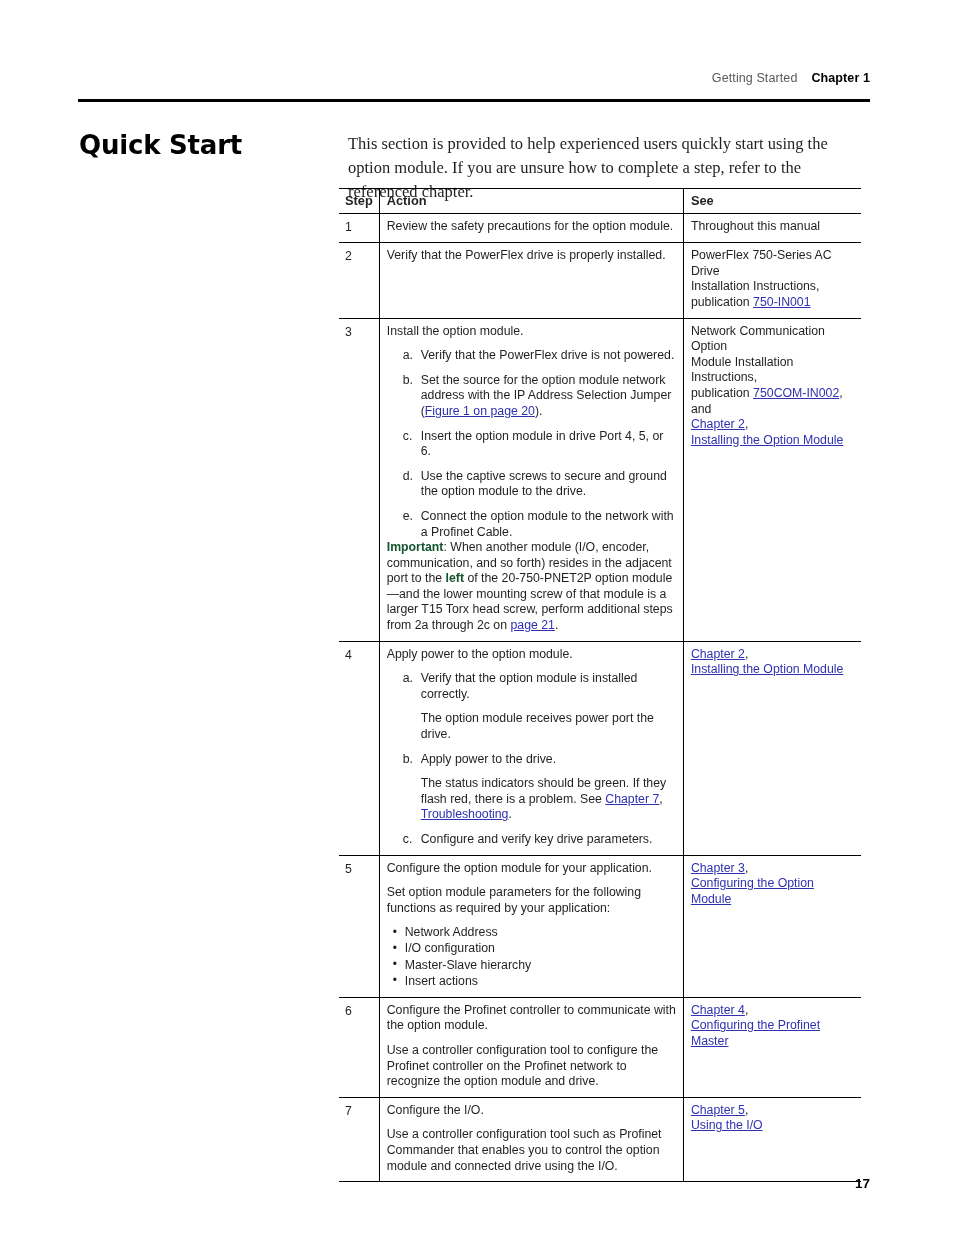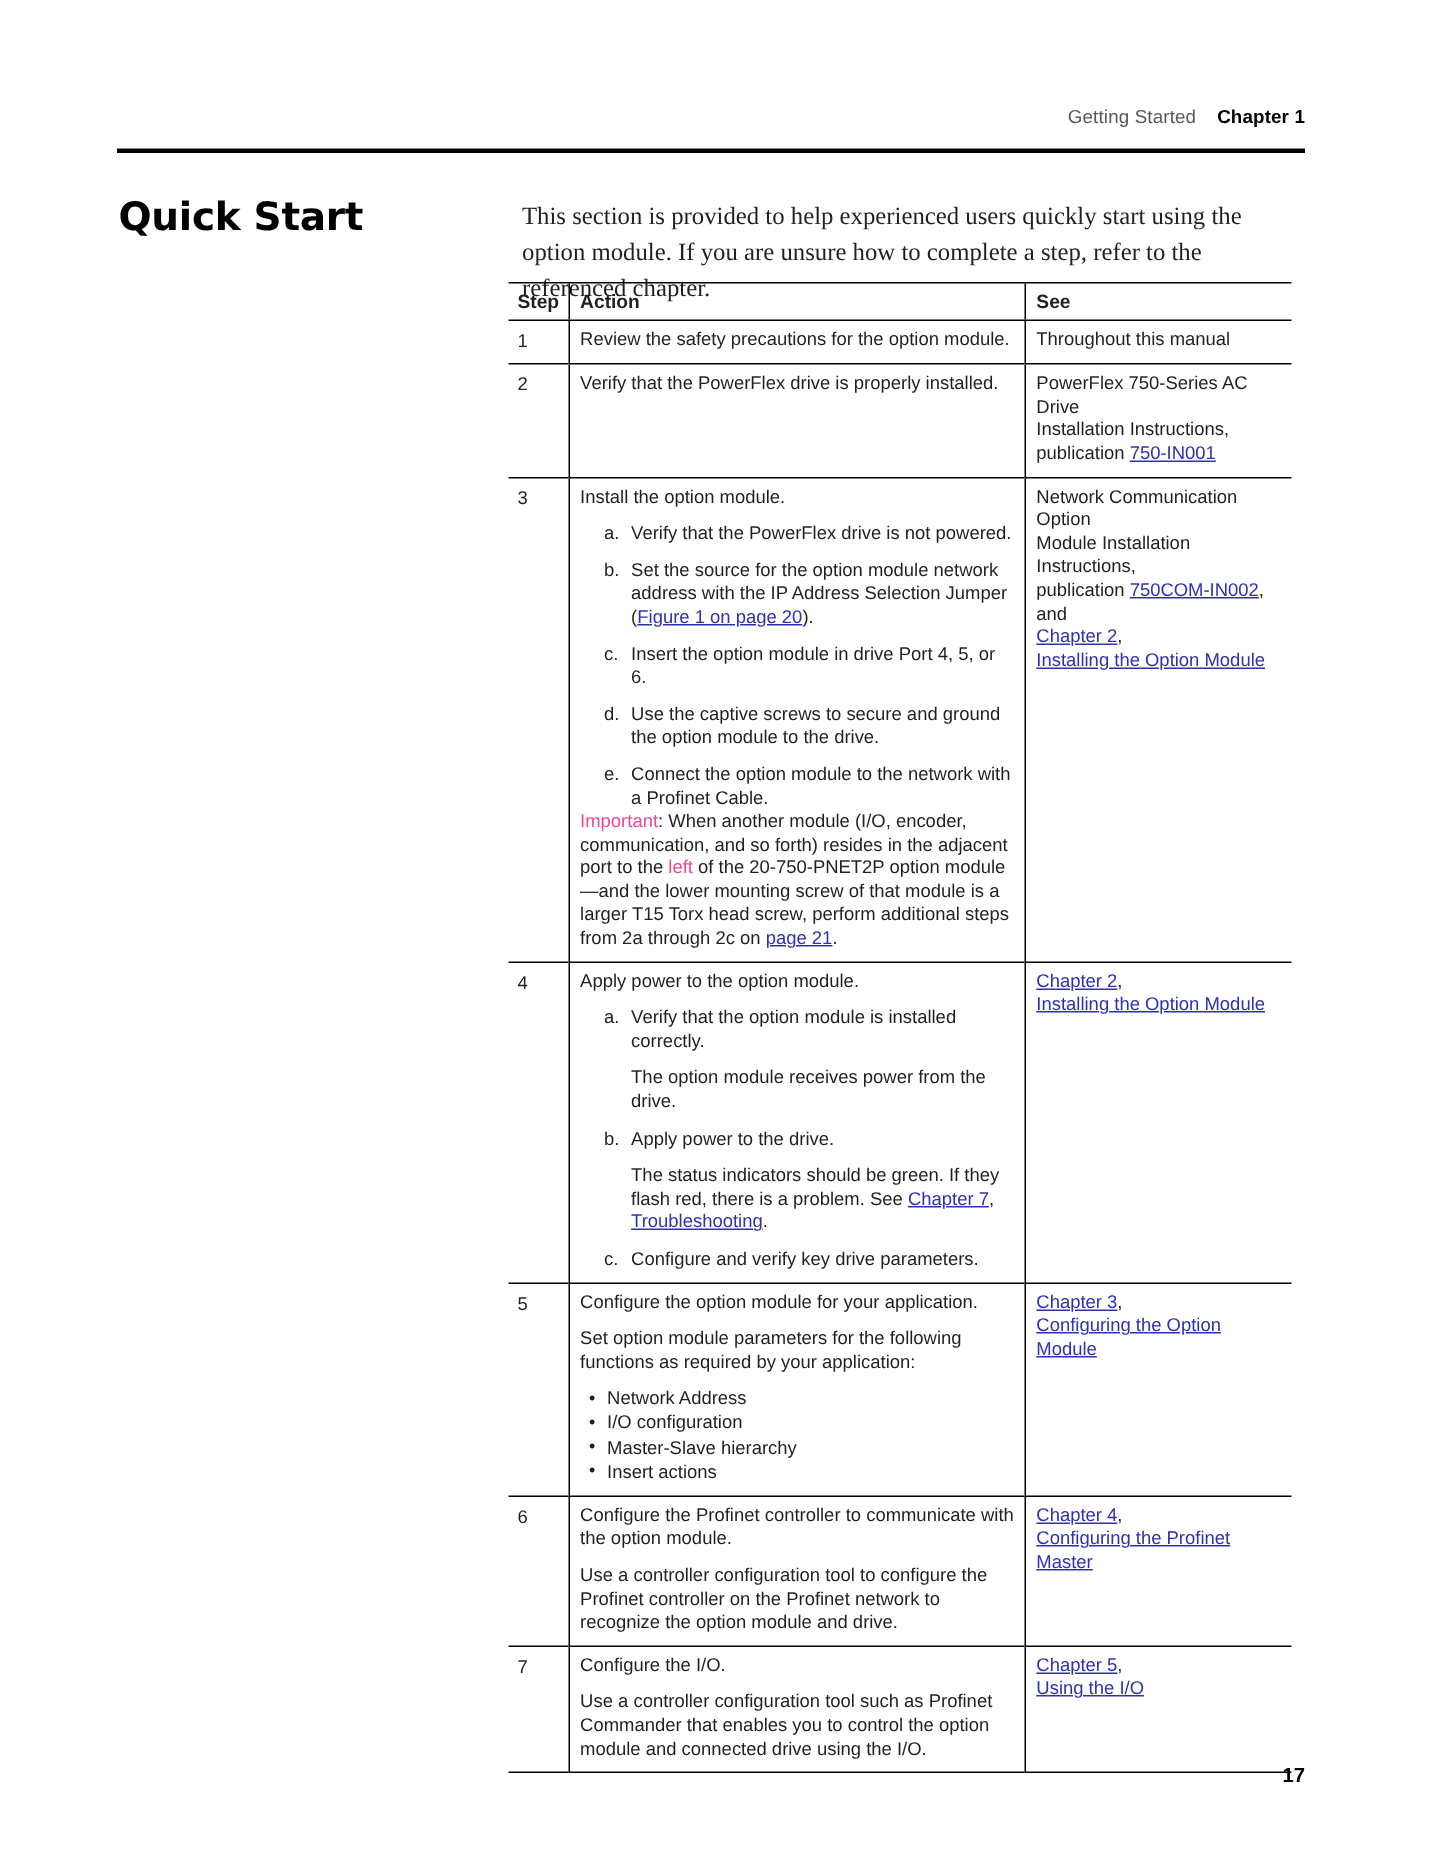--- a/index.html
+++ b/index.html
@@ -154,21 +154,21 @@
   }
   ul.bullets > li::before {
     content: "\2022";
     position: absolute;
     left: -12px;
     top: -0.5px;
     font-size: 12px;
   }
 
   .important-block { margin-top: 10px; }
-  b, strong { font-weight: normal; color: #ec4899; }
+  b, strong { font-weight: bold; color: #14532d; }
 
   a.xref, .xref {
     color: #2f31b0;
     text-decoration: underline;
     cursor: pointer;
   }
   .see-link {
     color: #2f31b0;
     text-decoration: underline;
     cursor: pointer;
@@ -275,21 +275,21 @@
         </td>
       </tr>
 
       <tr>
         <td class="cell-step">4</td>
         <td>
           <p class="line">Apply power to the option module.</p>
           <ol class="substeps">
             <li>
               <span class="ltr">a.</span><span>Verify that the option module is installed correctly.</span>
-              <span class="sub-note">The option module receives power from the drive.</span>
+              <span class="sub-note">The option module receives power port the drive.</span>
             </li>
             <li>
               <span class="ltr">b.</span><span>Apply power to the drive.</span>
               <span class="sub-note"><span>The status indicators should be green. If they flash red, there is a problem. See </span><a class="xref">Chapter 7</a><span>, </span><a class="xref">Troubleshooting</a><span>.</span></span>
             </li>
             <li>
               <span class="ltr">c.</span><span>Configure and verify key drive parameters.</span>
             </li>
           </ol>
         </td>

